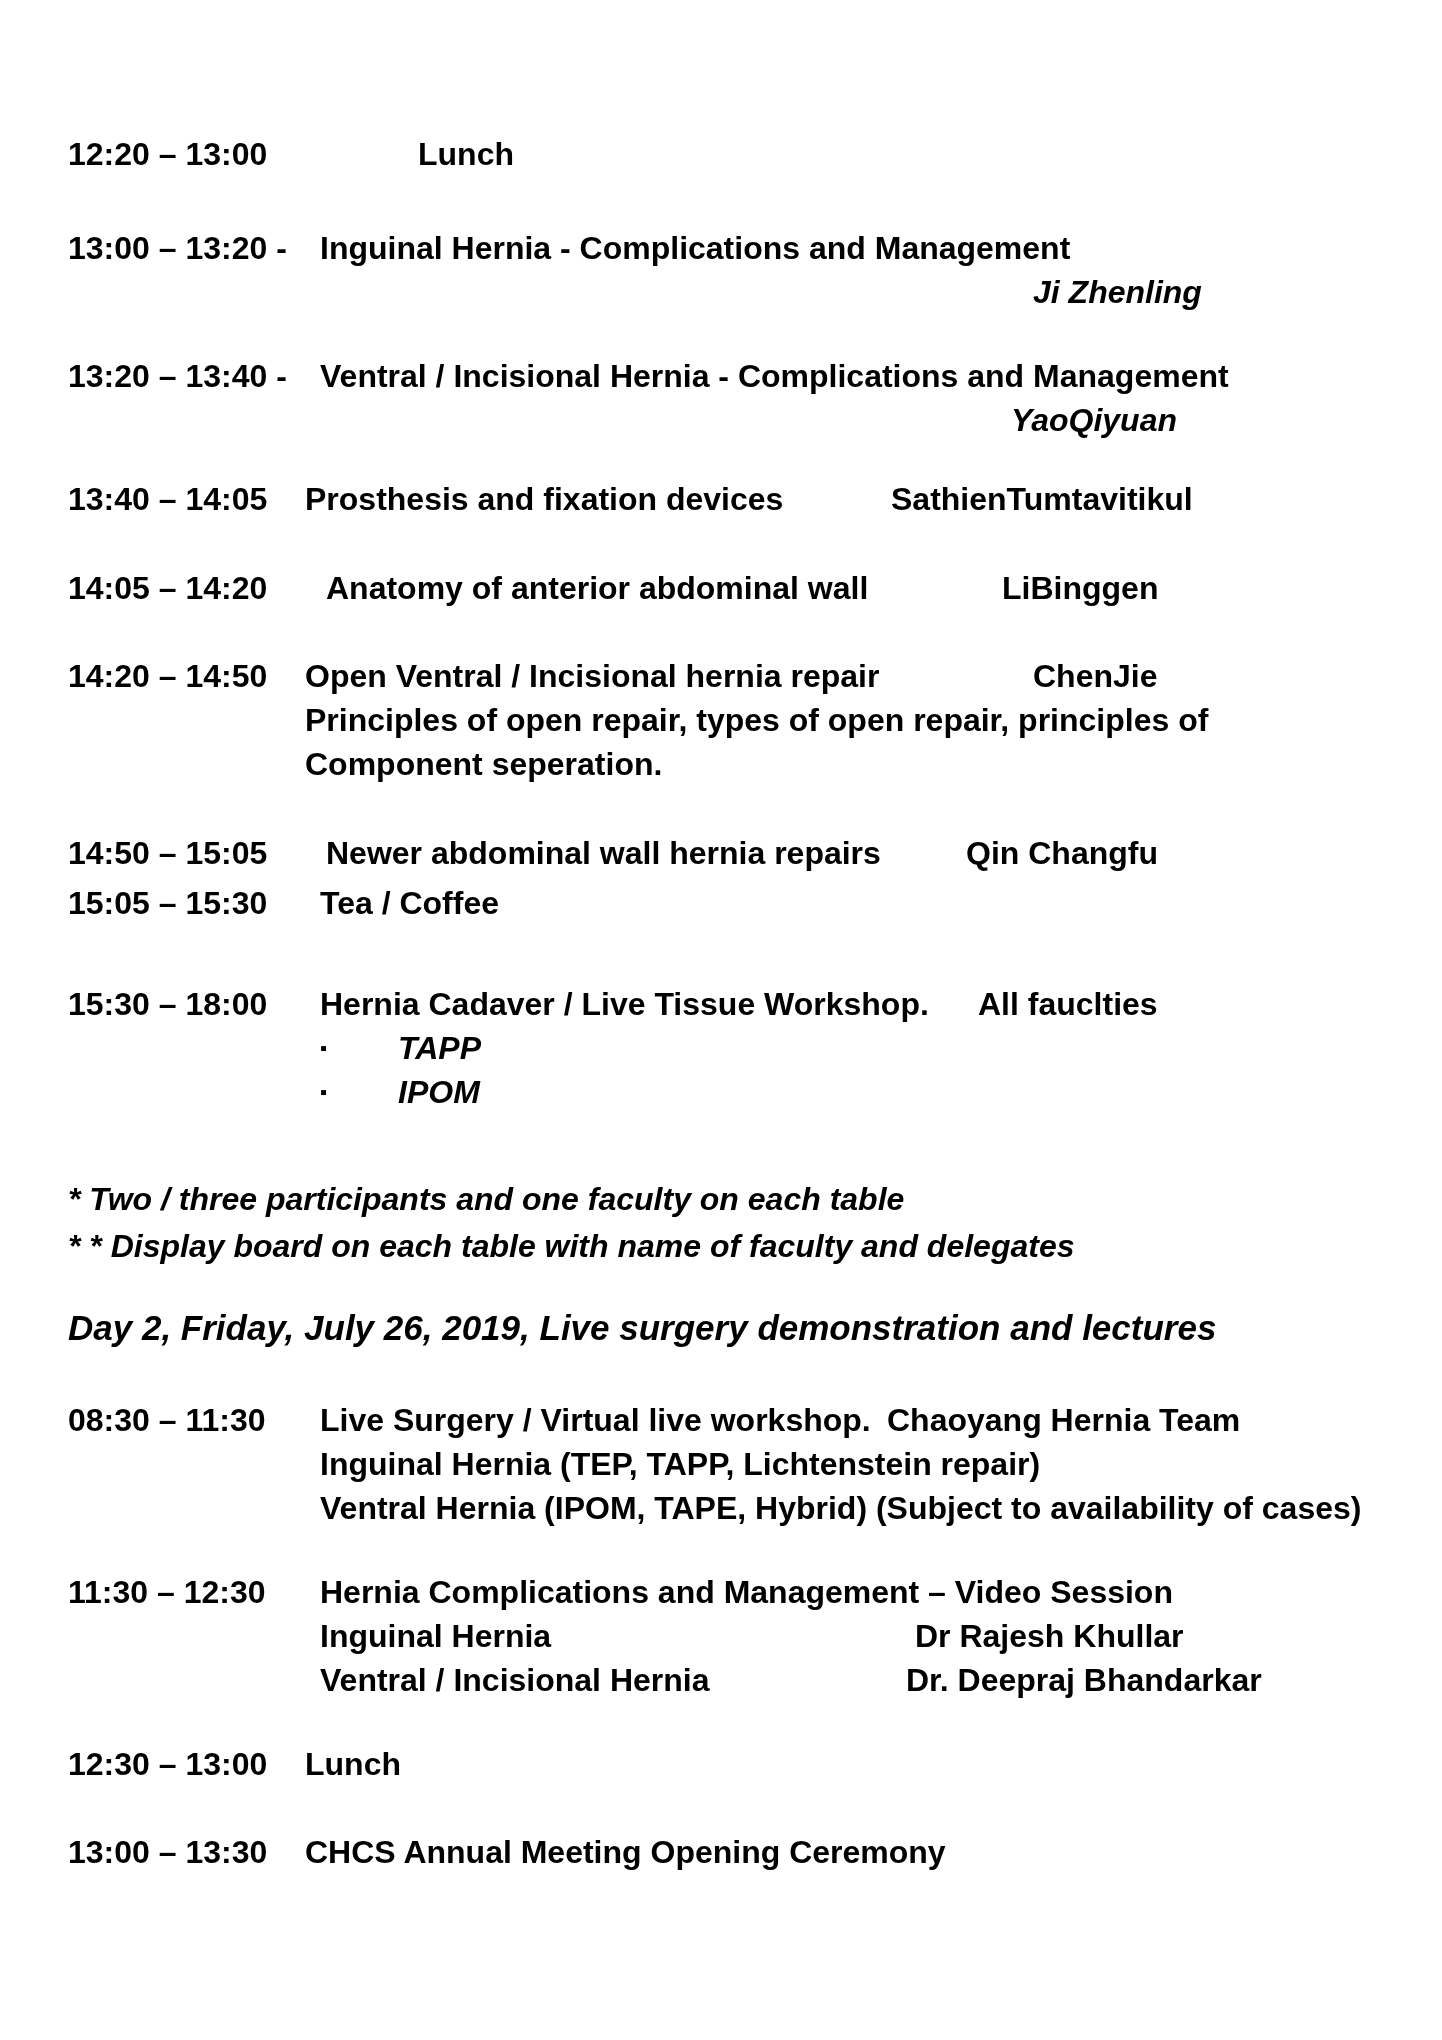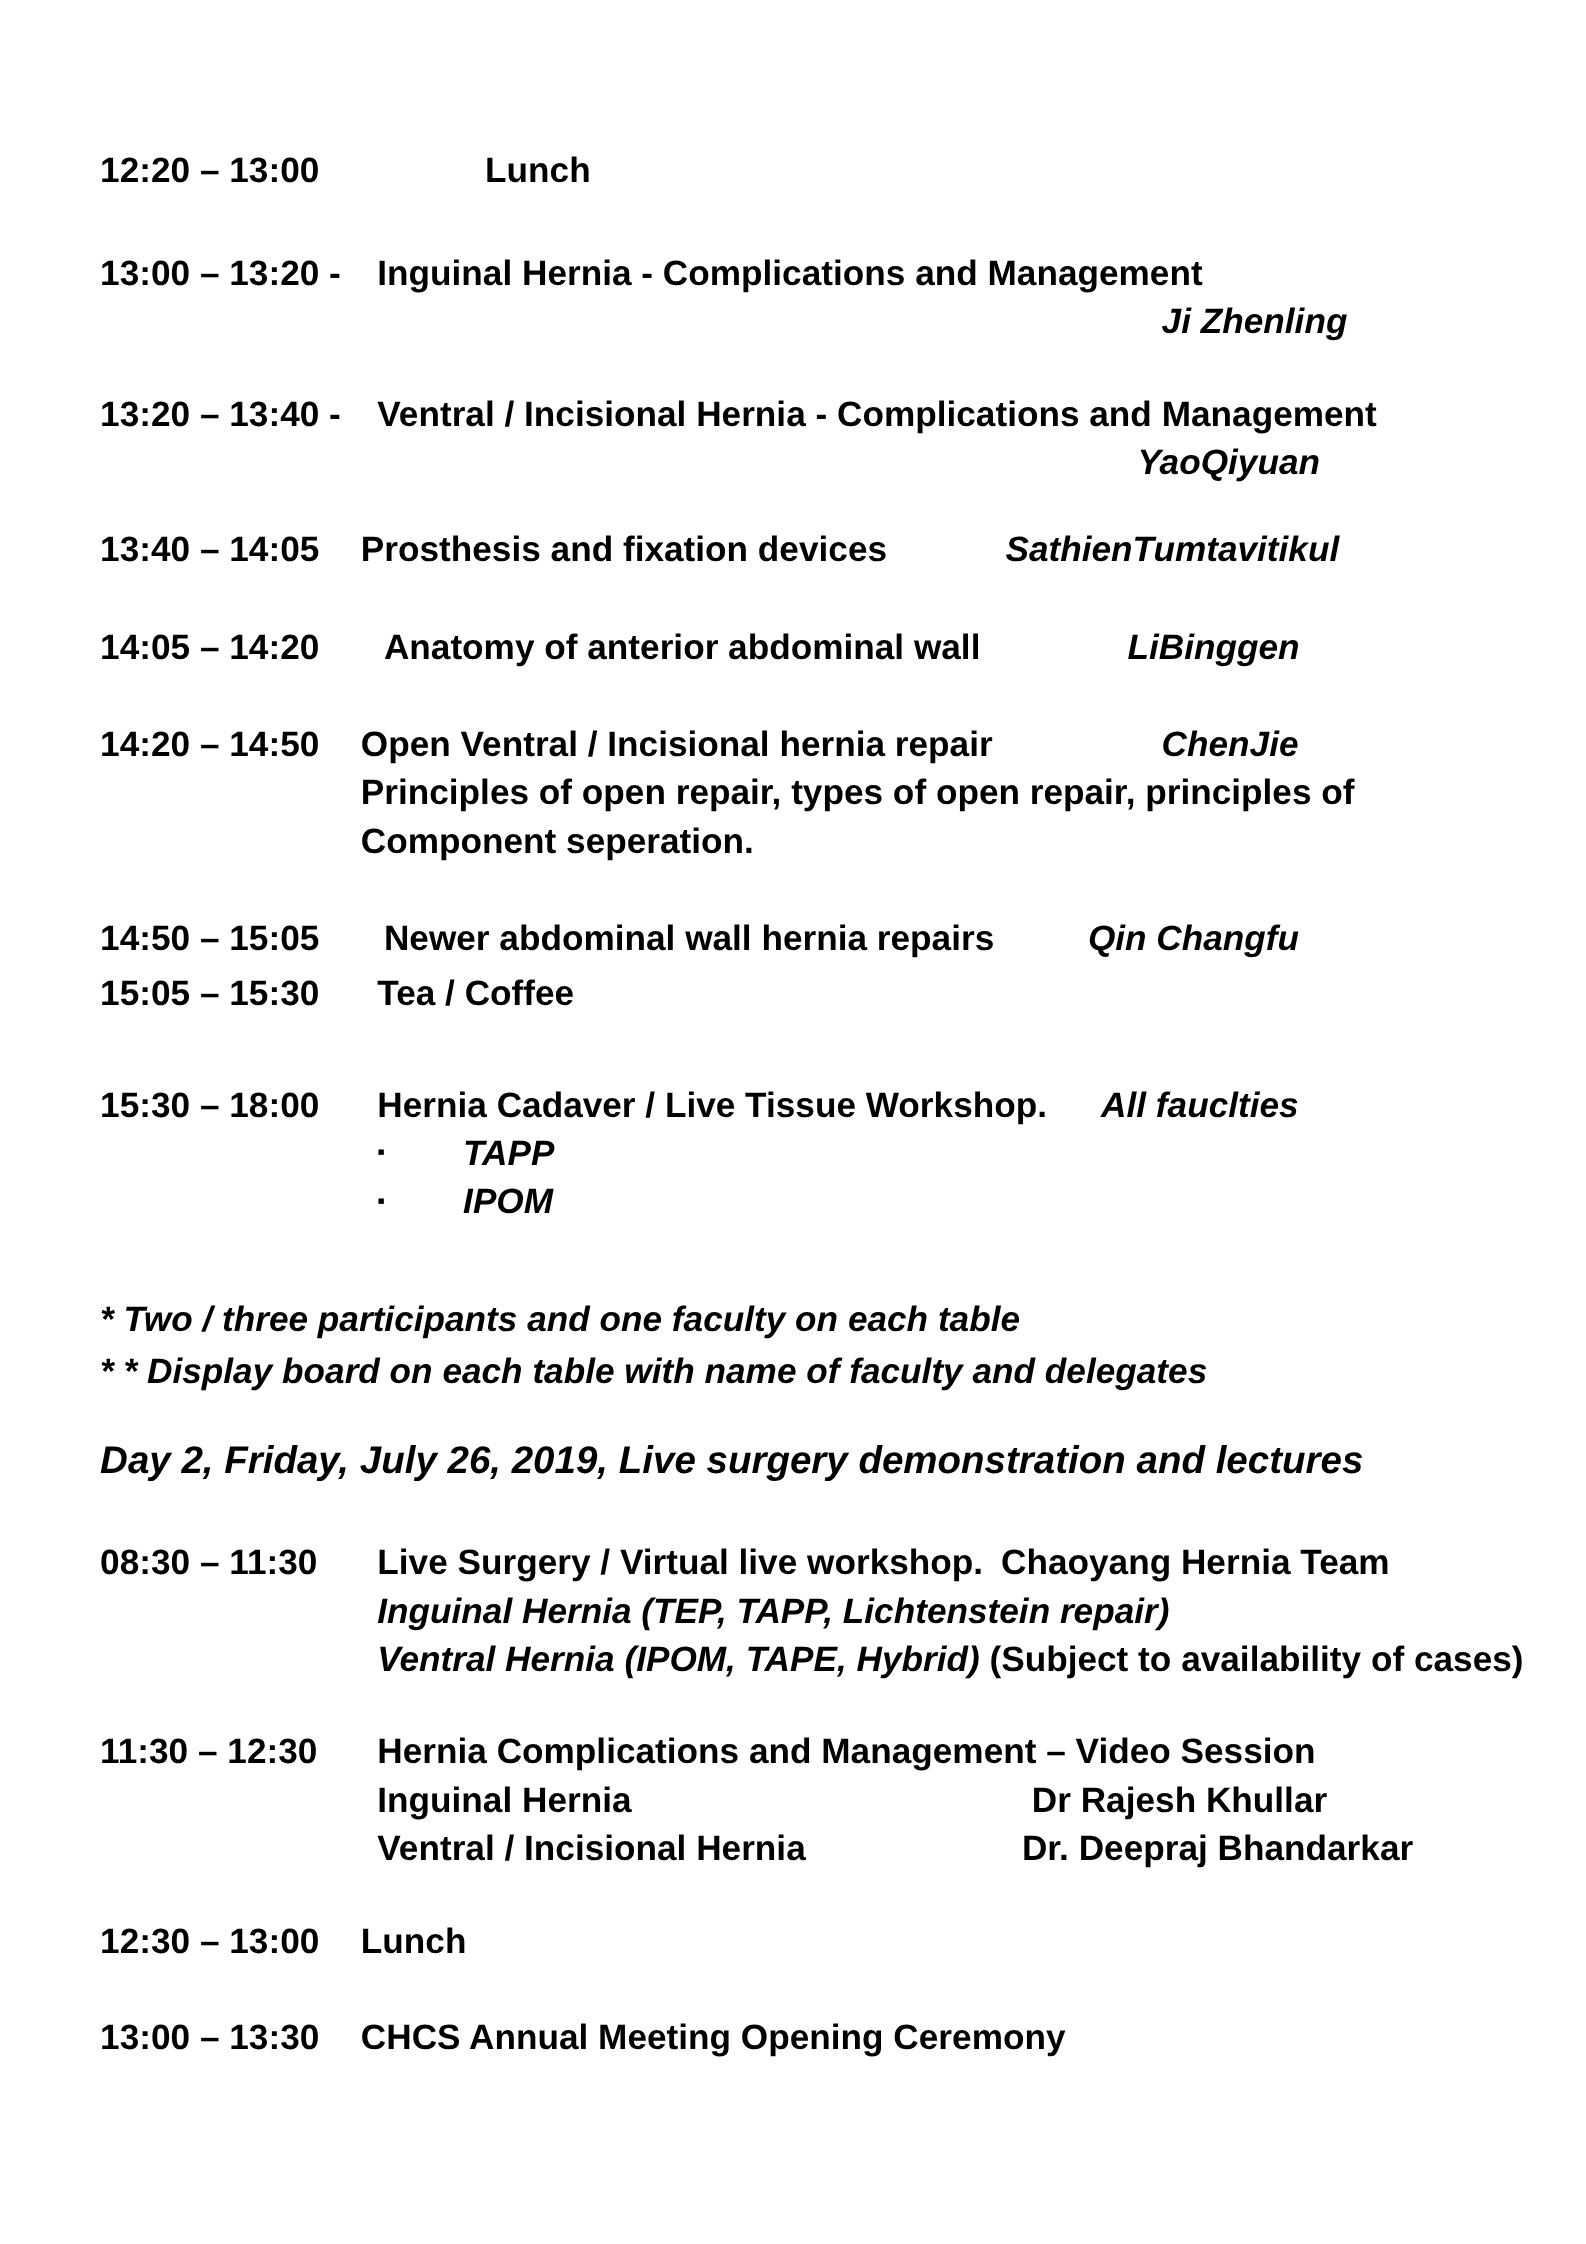--- a/index.html
+++ b/index.html
@@ -7,34 +7,34 @@
     width:1442px;height:2040px;
     background:#ffffff;
     font-family:"Liberation Sans", sans-serif;
     font-weight:700;
     color:#000;
     overflow:hidden;
   }
   .page{
     box-sizing:border-box;
     width:1442px;height:2040px;
-    padding:132px 60px 0 91px;
+    padding:132px 60px 0 68px;
   }
   .block{margin-top:0;line-height:44px;font-size:32px;}
   .row{display:flex;align-items:flex-start;}
   .time{flex:0 0 237px;white-space:nowrap;}
   .content{flex:1 1 auto;min-width:0;}
   .line{display:flex;white-space:nowrap;}
   .ind15{padding-left:15px;}
   .ind113{padding-left:113px;}
   
   .w567{flex:0 0 567px;} .w586{flex:0 0 586px;} .w595{flex:0 0 595px;}
   .w640{flex:0 0 640px;} .w658{flex:0 0 658px;} .w676{flex:0 0 676px;}
   .w728{flex:0 0 728px;}
-  .sp{font-style:italic;white-space:nowrap;}
+  .sp{white-space:nowrap;}
   .sp-up{font-style:normal;white-space:nowrap;}
   .name-line{font-style:italic;}
   .nl728{padding-left:728px;}
   .nl706{padding-left:706px;}
   .bullet-line{display:flex;padding-left:15px;}
   .bullet-marker{flex:0 0 78px;font-size:20px;line-height:44px;}
   .bullet-text{font-style:italic;}
   .mt50{margin-top:50px;} .mt40{margin-top:40px;} .mt35{margin-top:35px;}
   .mt45{margin-top:45px;gap:21px;} .mt44{margin-top:44px;} .mt6{margin-top:6px;}
   .mt57{margin-top:57px;} .mt62{margin-top:62px;} .mt34{margin-top:34px;}

